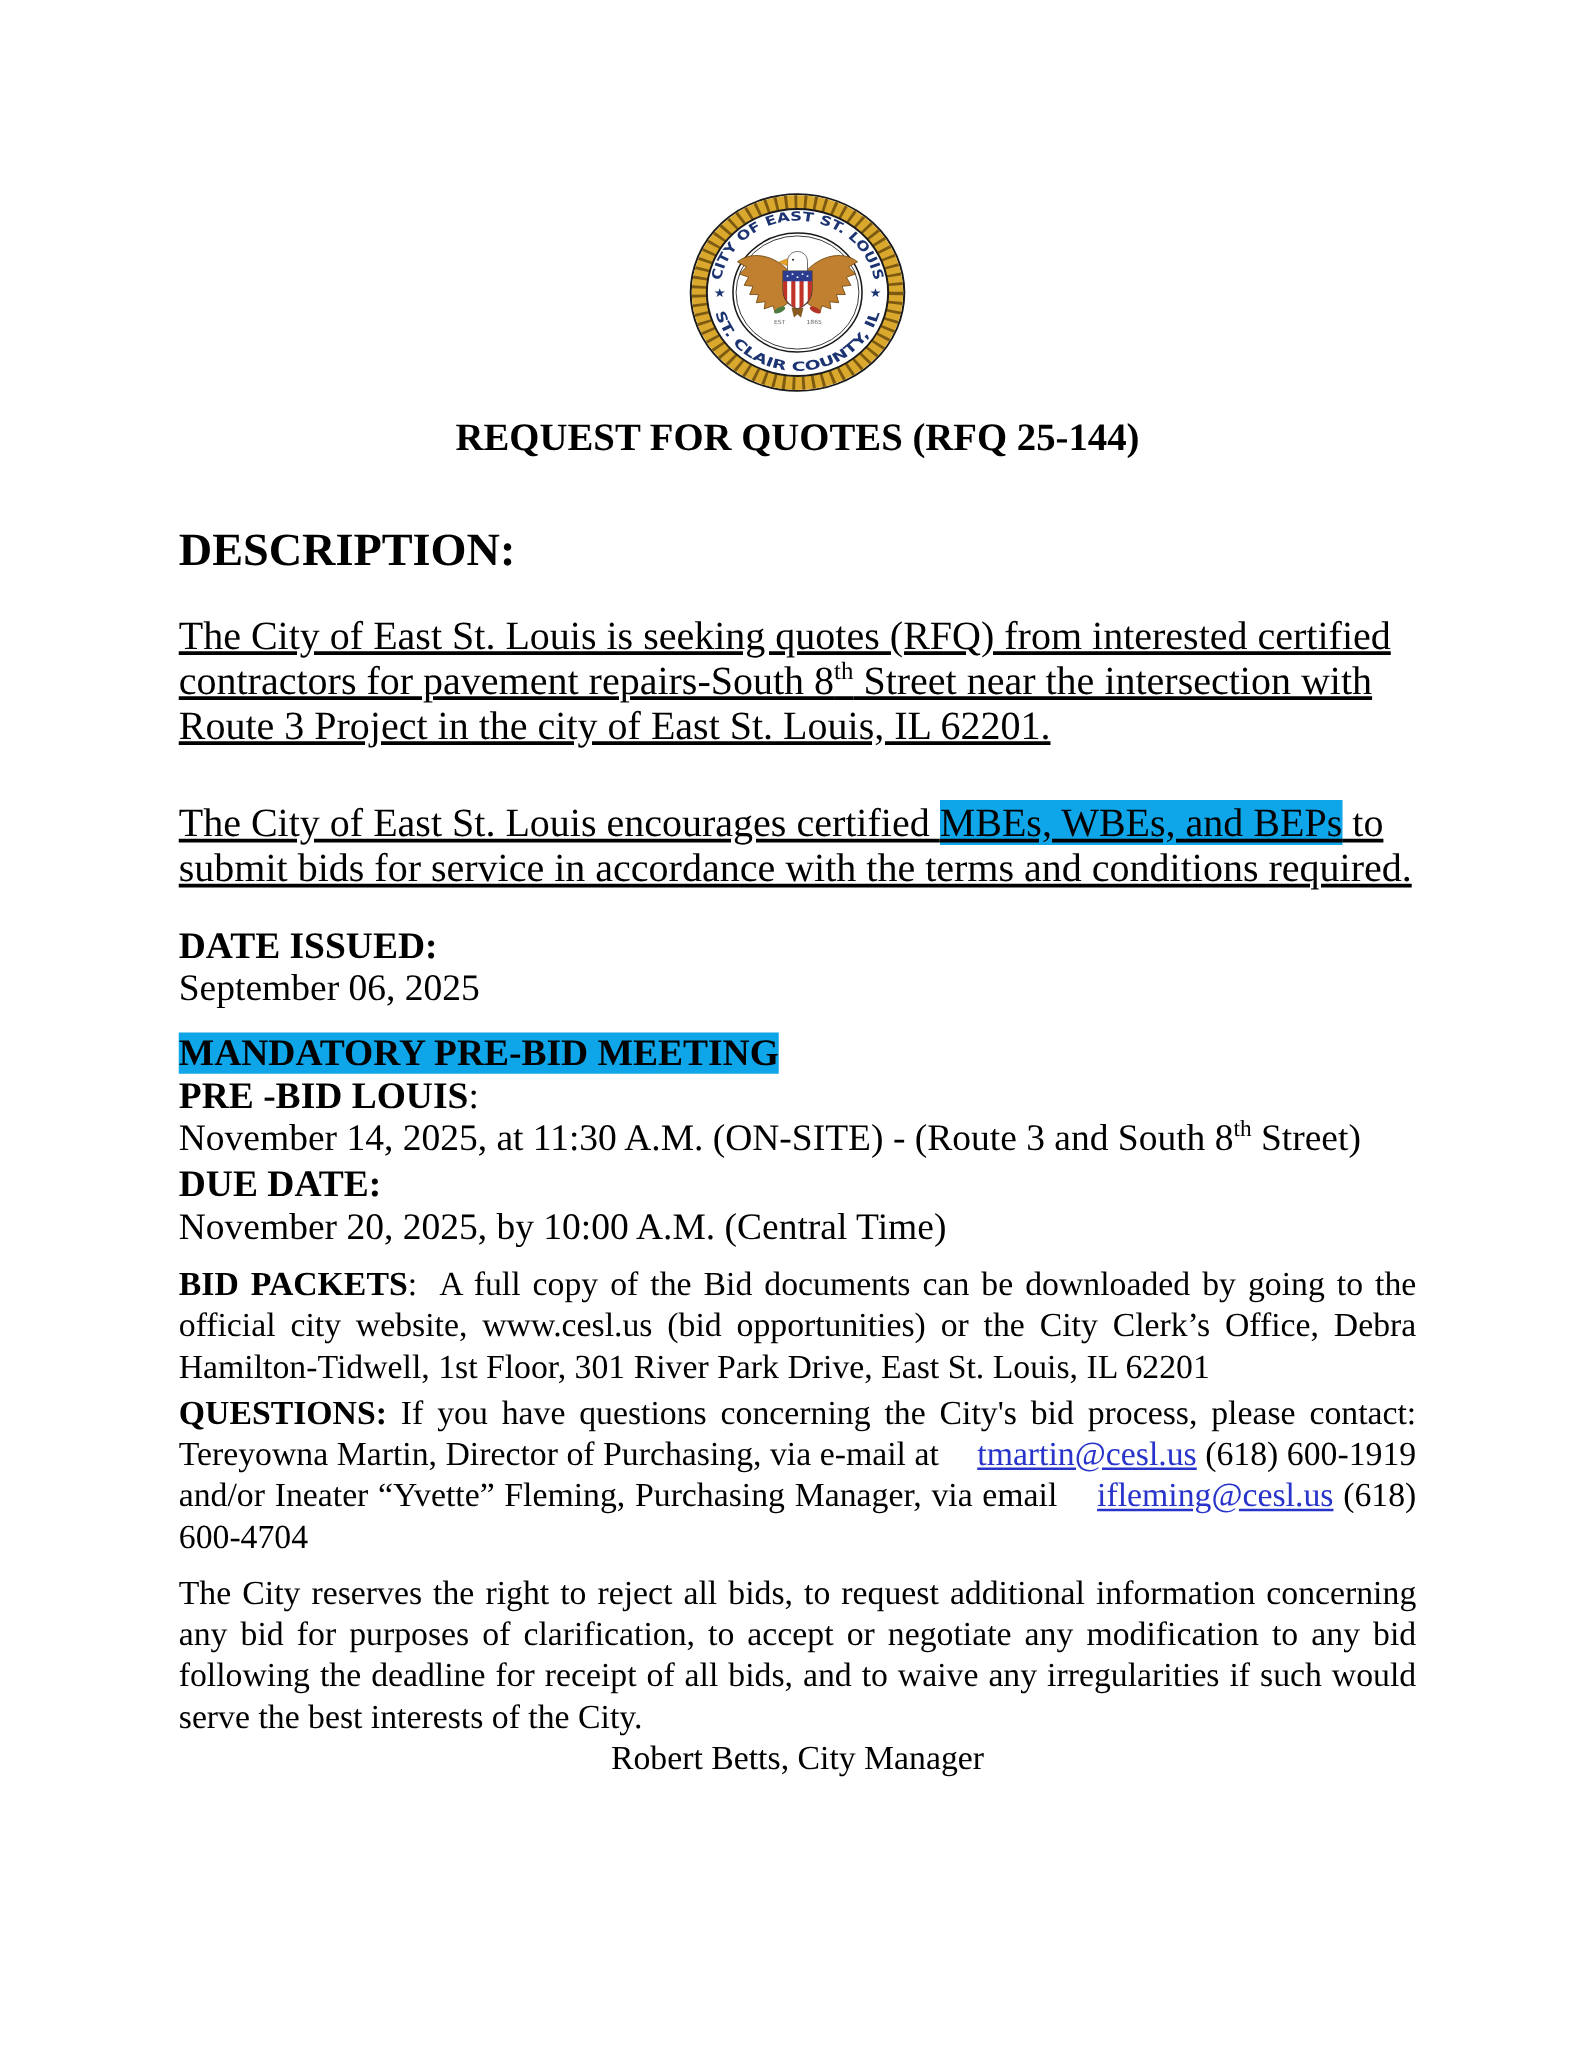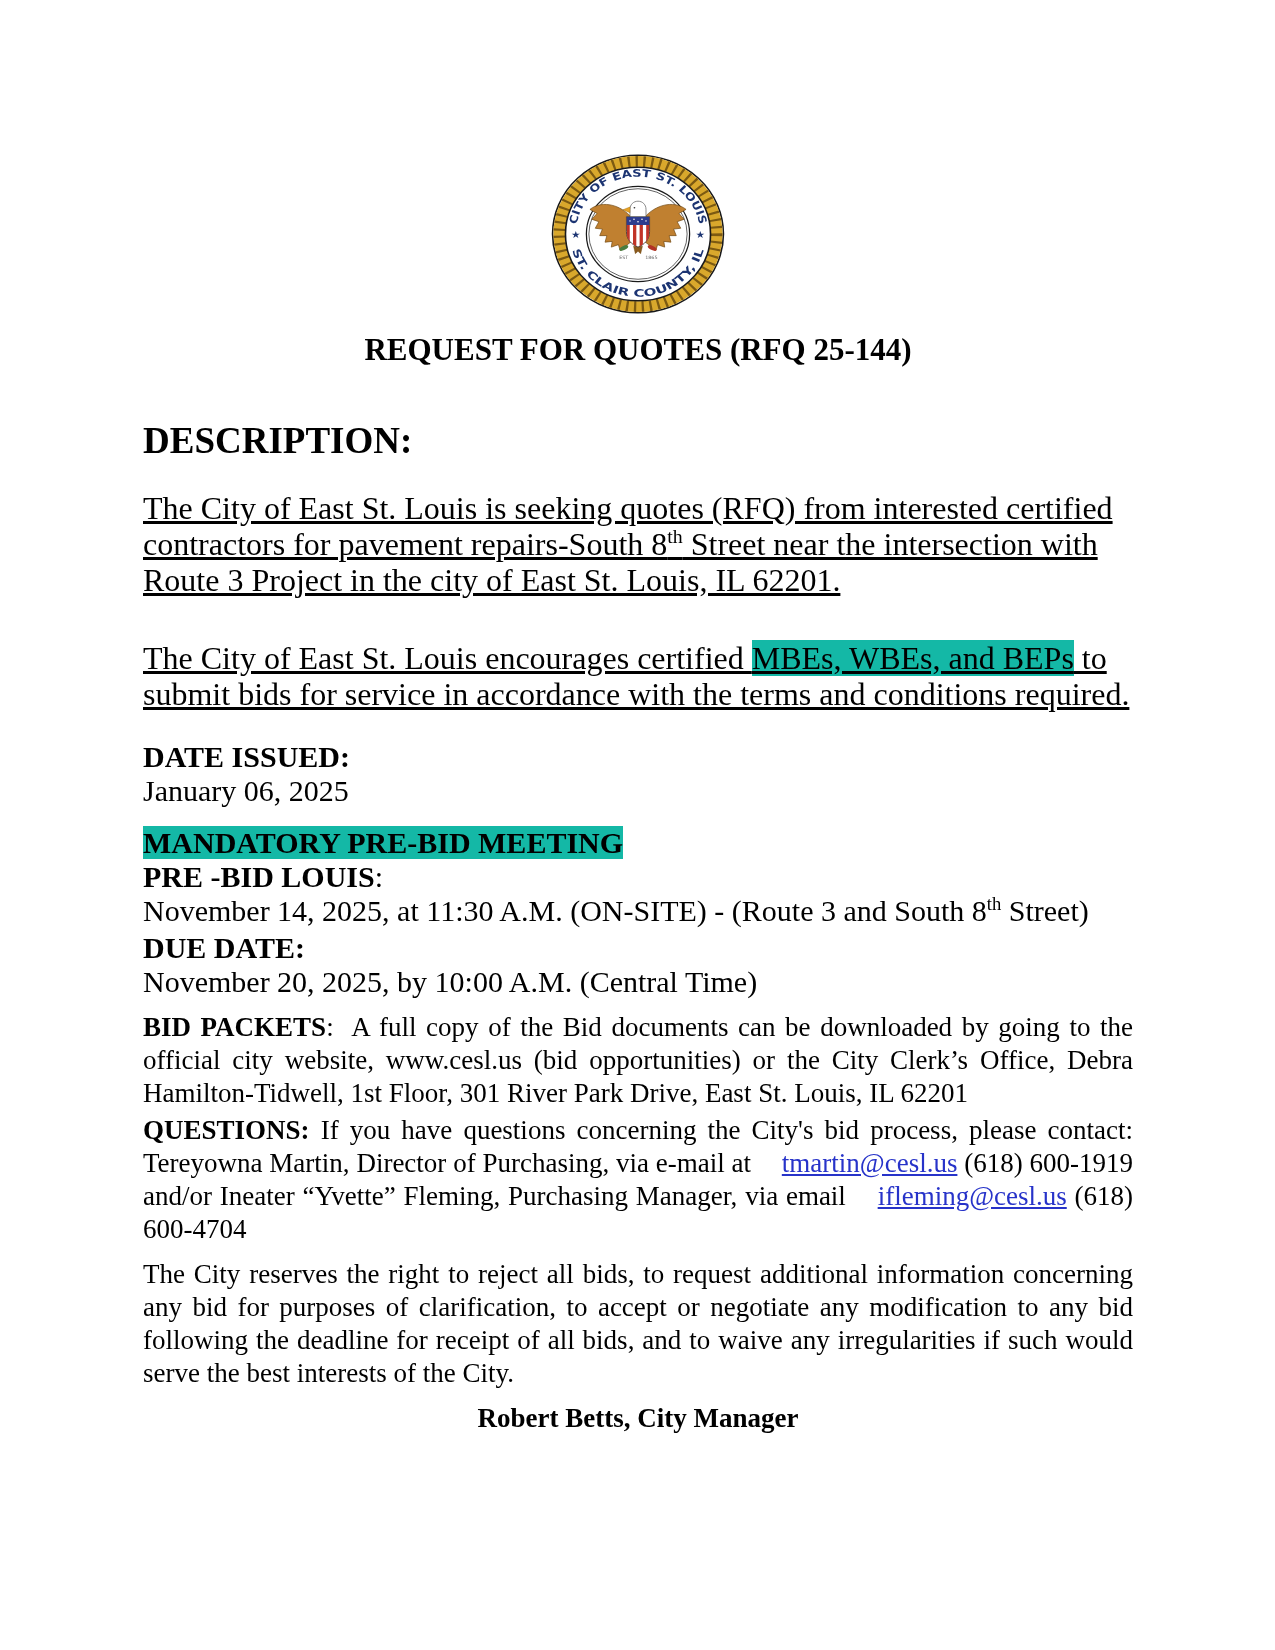--- a/index.html
+++ b/index.html
@@ -14,29 +14,29 @@
   .title{margin-top:17px;font-size:31px;line-height:1.1;font-weight:bold;text-align:center;}
   .desc-heading{margin-top:54px;font-size:37px;line-height:1.1;font-weight:bold;}
   .para-lg{font-size:32px;line-height:36px;margin:0;text-decoration:underline;}
   .para1{margin-top:28px;}
   .para2{margin-top:42px;}
   .section{font-size:30px;line-height:34px;}
   .sec-date{margin-top:28px;}
   .sec-mandatory{margin-top:18px;}
   .sec-due{margin-top:3px;}
   .b{font-weight:bold;}
-  .hl{background:#14b8a6;}
+  .hl{background:#0ea5e9;}
   .para-sm{font-size:27px;line-height:33px;text-align:justify;margin:0;}
   .sec-packets{margin-top:12px;}
   .sec-delivery{margin-top:16px;}
   .sec-questions{margin-top:4px;}
   .sec-reserves{margin-top:12px;}
   sup.ord{font-size:0.62em;vertical-align:super;line-height:0;}
   a.doclink{color:#2733c9;text-decoration:underline;cursor:pointer;margin-left:24px;}
-  .signature{margin-top:12px;font-size:27px;line-height:33px;text-align:center;font-weight:bold;}
+  .signature{font-size:27px;line-height:33px;text-align:center;}
 </style>
 </head>
 <body>
 
 <div class="page">
 
   <svg class="seal" viewBox="0 0 200 200" preserveAspectRatio="none">
     <circle cx="100" cy="100" r="96" fill="#ffffff" stroke="#1a1a1a" stroke-width="1.8"></circle>
     <circle cx="100" cy="100" r="88.5" fill="none" stroke="#d9a82c" stroke-width="13"></circle>
     <circle cx="100" cy="100" r="88.5" fill="none" stroke="#7c5a12" stroke-width="13" stroke-dasharray="2.6 6.2"></circle>
@@ -94,21 +94,21 @@
     <div class="title">REQUEST FOR QUOTES (RFQ 25-144)</div>
 
     <div class="desc-heading">DESCRIPTION:</div>
 
     <p class="para-lg para1"><span>The City of East St. Louis is seeking quotes (RFQ) from interested certified contractors for pavement repairs-South 8</span><sup class="ord">th</sup><span> Street near the intersection with Route 3 Project in the city of East St. Louis, IL 62201.</span></p>
 
     <p class="para-lg para2"><span>The City of East St. Louis encourages certified </span><span class="hl">MBEs, WBEs, and BEPs</span><span> to submit bids for service in accordance with the terms and conditions required.</span></p>
 
     <div class="section sec-date">
       <div class="b">DATE ISSUED:</div>
-      <div>January 06, 2025</div>
+      <div>September 06, 2025</div>
     </div>
 
     <div class="section sec-mandatory">
       <div><span class="b hl">MANDATORY PRE-BID MEETING</span></div>
       <div><span class="b">PRE -BID LOUIS</span><span>:</span></div>
       <div><span>November 14, 2025, at 11:30 A.M. (ON-SITE) - (Route 3 and South 8</span><sup class="ord">th</sup><span> Street)</span></div>
     </div>
 
     <div class="section sec-due">
       <div class="b">DUE DATE:</div>

